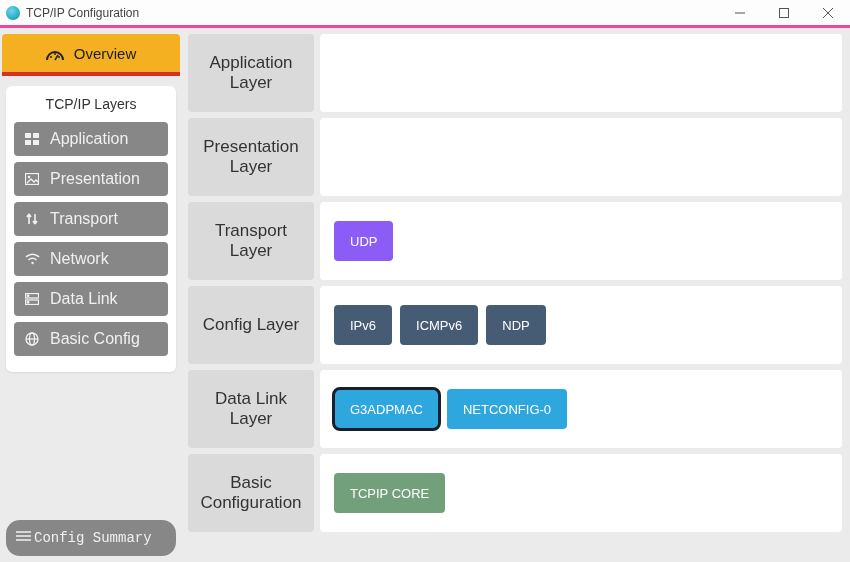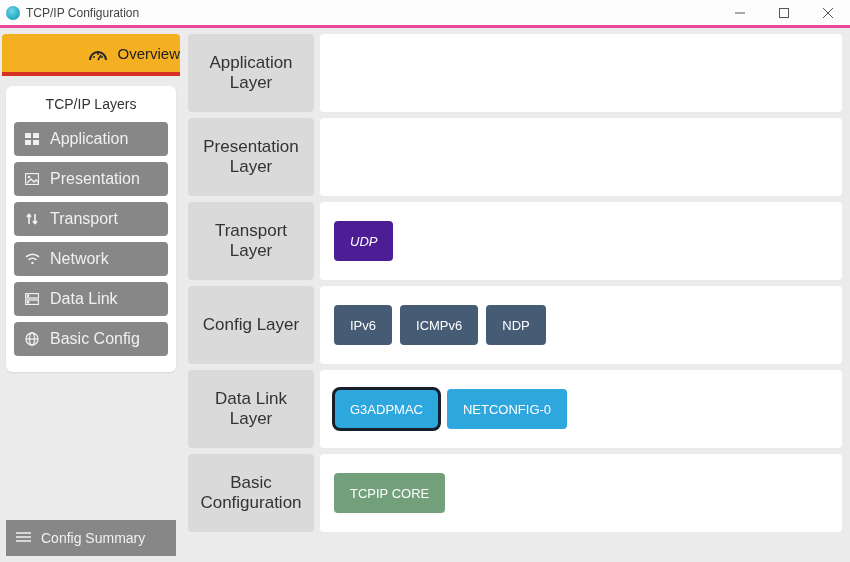--- a/index.html
+++ b/index.html
@@ -6,36 +6,36 @@
   html, body { width: 850px; height: 562px; font-family: "Segoe UI", Arial, sans-serif; background: #fff; overflow: hidden; }
   .titlebar { height: 28px; display: flex; align-items: center; border-bottom: 3px solid #ec4899; padding: 0 0 0 6px; background: #fdfdfd; }
   .titlebar .app-icon { width: 14px; height: 14px; border-radius: 50%; background: radial-gradient(circle at 40% 35%, #6fd6e8 0%, #2aaec6 60%, #1a8aa0 100%); margin-right: 6px; }
   .titlebar .title { font-size: 12px; color: #444; }
   .titlebar .spacer { flex: 1; }
   .win-btn { width: 44px; height: 28px; display: flex; align-items: center; justify-content: center; color: #555; font-size: 13px; }
   .win-btn svg { stroke: #555; }
   .app-body { display: flex; height: calc(100% - 28px); background: #ebebeb; }
   
   .sidebar { width: 182px; display: flex; flex-direction: column; padding: 0; position: relative; }
-  .overview-btn { margin: 6px 2px 0 2px; height: 42px; background: #f4b021; border-radius: 4px 4px 0 0; display: flex; align-items: center; justify-content: flex-end; gap: 10px; color: #222; font-size: 15px; border-bottom: 4px solid #d93024; }
+  .overview-btn { margin: 6px 2px 0 2px; height: 42px; background: #f4b021; border-radius: 4px 4px 0 0; display: flex; align-items: center; justify-content: center; gap: 10px; color: #222; font-size: 15px; border-bottom: 4px solid #d93024; }
   .overview-btn .dash-icon { width: 18px; height: 12px; }
   .layers-card { background: #fff; margin: 10px 6px 0 6px; border-radius: 6px; padding: 10px 8px 16px 8px; box-shadow: 0 1px 2px rgba(0,0,0,0.08); }
   .layers-title { text-align: center; font-size: 14px; color: #333; margin-bottom: 10px; }
   .layer-btn { display: flex; align-items: center; gap: 10px; background: #878787; color: #f0f0f0; height: 34px; border-radius: 4px; padding: 0 10px; font-size: 16px; margin-bottom: 6px; }
   .layer-btn:last-child { margin-bottom: 0; }
   .layer-btn .li-icon { width: 16px; height: 14px; display: flex; align-items: center; justify-content: center; }
   .sidebar-spacer { flex: 1; }
-  .config-summary { margin: 0 6px 6px 6px; height: 36px; background: #878787; color: #f0f0f0; border-radius: 0; display: flex; align-items: center; gap: 10px; padding: 0 10px; font-size: 14px; }
+  .config-summary { margin: 0 6px 6px 6px; height: 36px; background: #878787; color: #f0f0f0; border-radius: 14px; display: flex; align-items: center; gap: 3px; padding: 0 10px; font-size: 14px; font-family: Liberation Mono, monospace; }
   
   .main { flex: 1; padding: 6px 8px 6px 6px; overflow-y: auto; }
   .row { display: flex; gap: 6px; margin-bottom: 6px; }
   .row-label { width: 126px; min-height: 78px; background: #dadada; border-radius: 4px; display: flex; align-items: center; justify-content: center; font-size: 17px; color: #333; text-align: center; padding: 0 4px; }
   .row-body { flex: 1; background: #fff; border-radius: 4px; display: flex; align-items: center; padding: 0 14px; gap: 8px; }
   .chip { height: 40px; padding: 0 16px; border-radius: 4px; display: flex; align-items: center; justify-content: center; font-size: 13px; color: #fff; }
-  .chip.teal { background: #4c1d95; font-style: italic; }
+  .chip.teal { background: #8b5cf6; }
   .chip.slate { background: #465b74; }
   .chip.blue { background: #2ea6de; }
   .chip.sage { background: #72a07b; }
   .chip.selected { outline: 3px solid #17202a; outline-offset: -1px; border-radius: 6px; }
   
   .main::-webkit-scrollbar { width: 10px; }
   .main::-webkit-scrollbar-thumb { background: #c9c9c9; border-radius: 3px; }
 </style>
 </head>
 <body>

